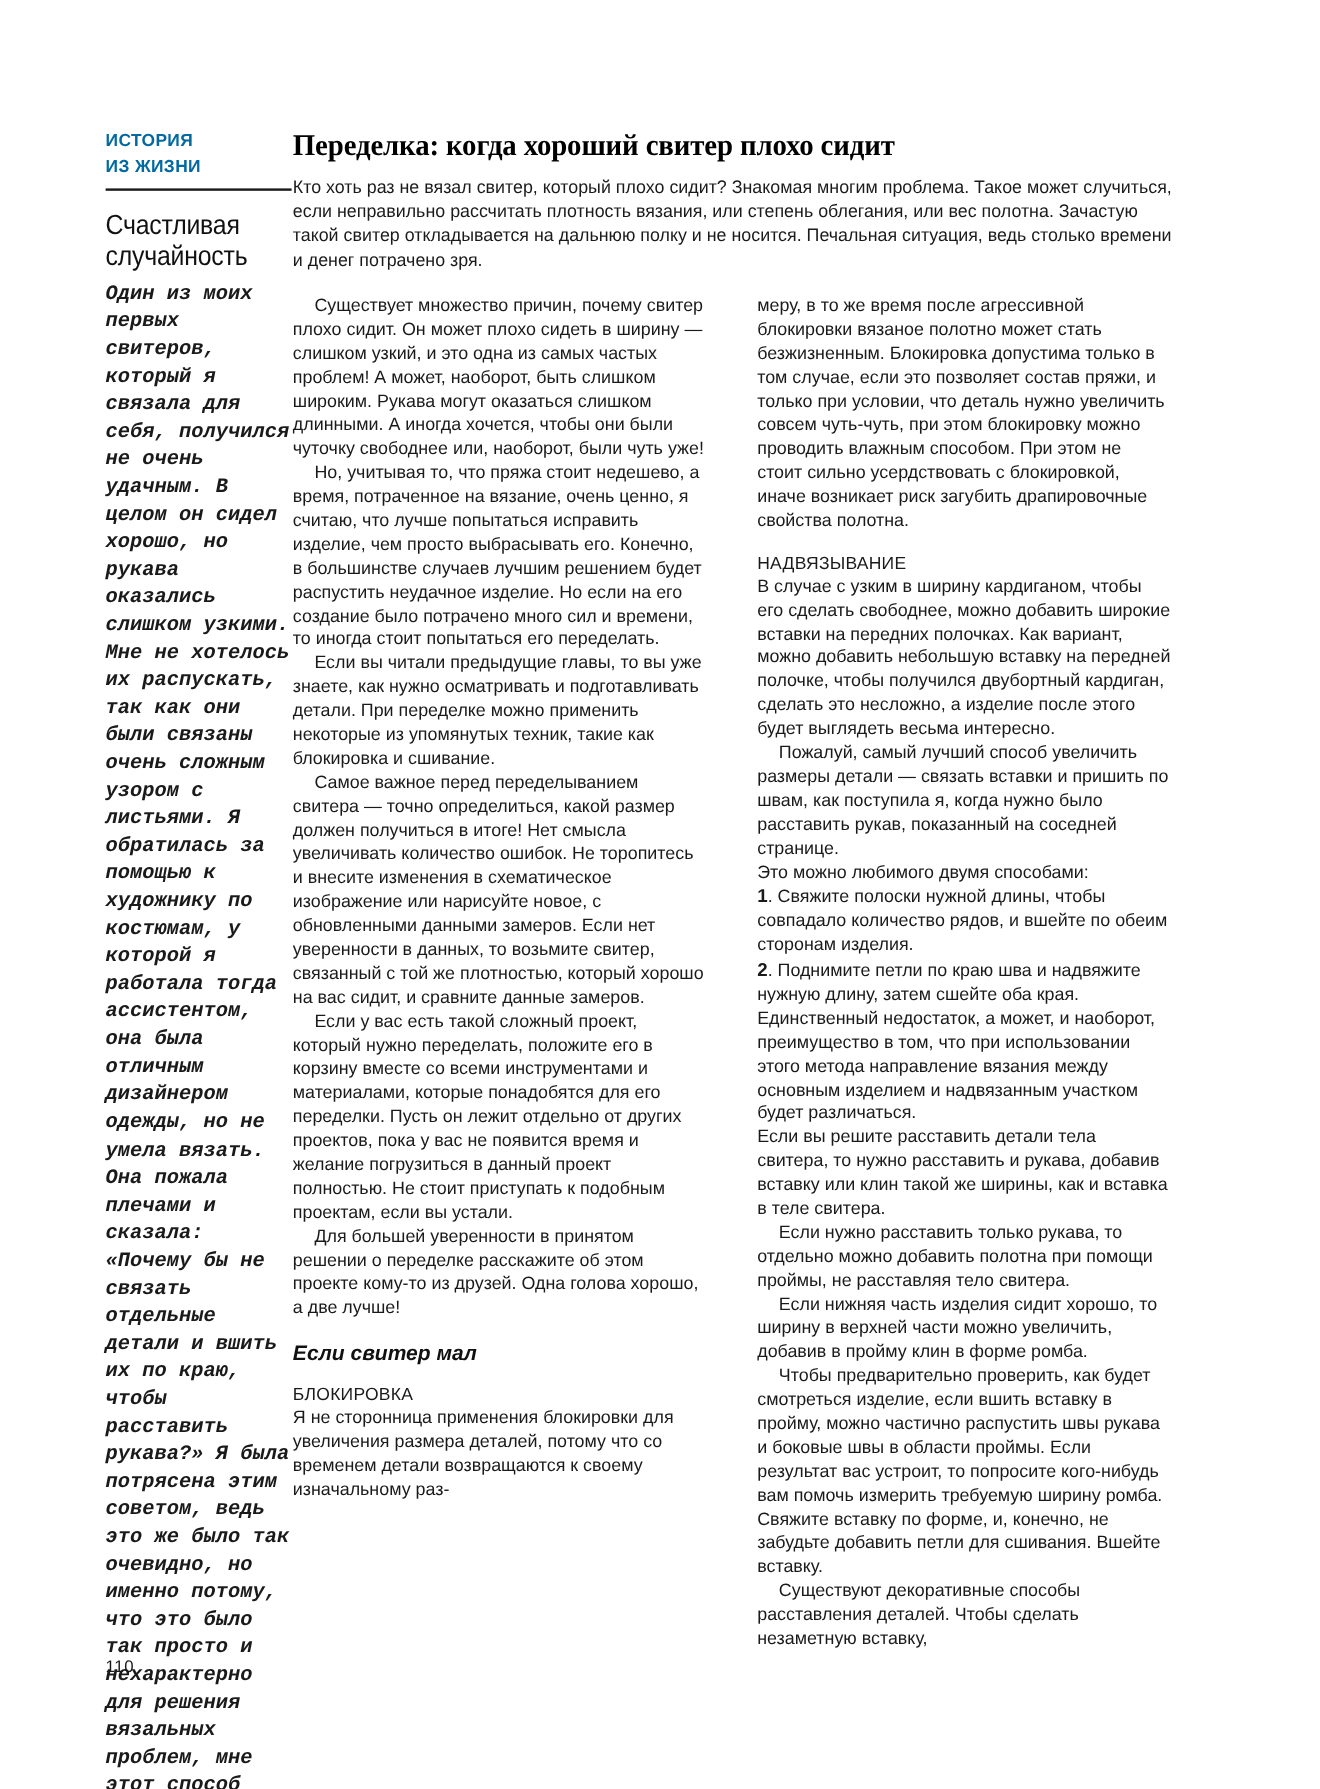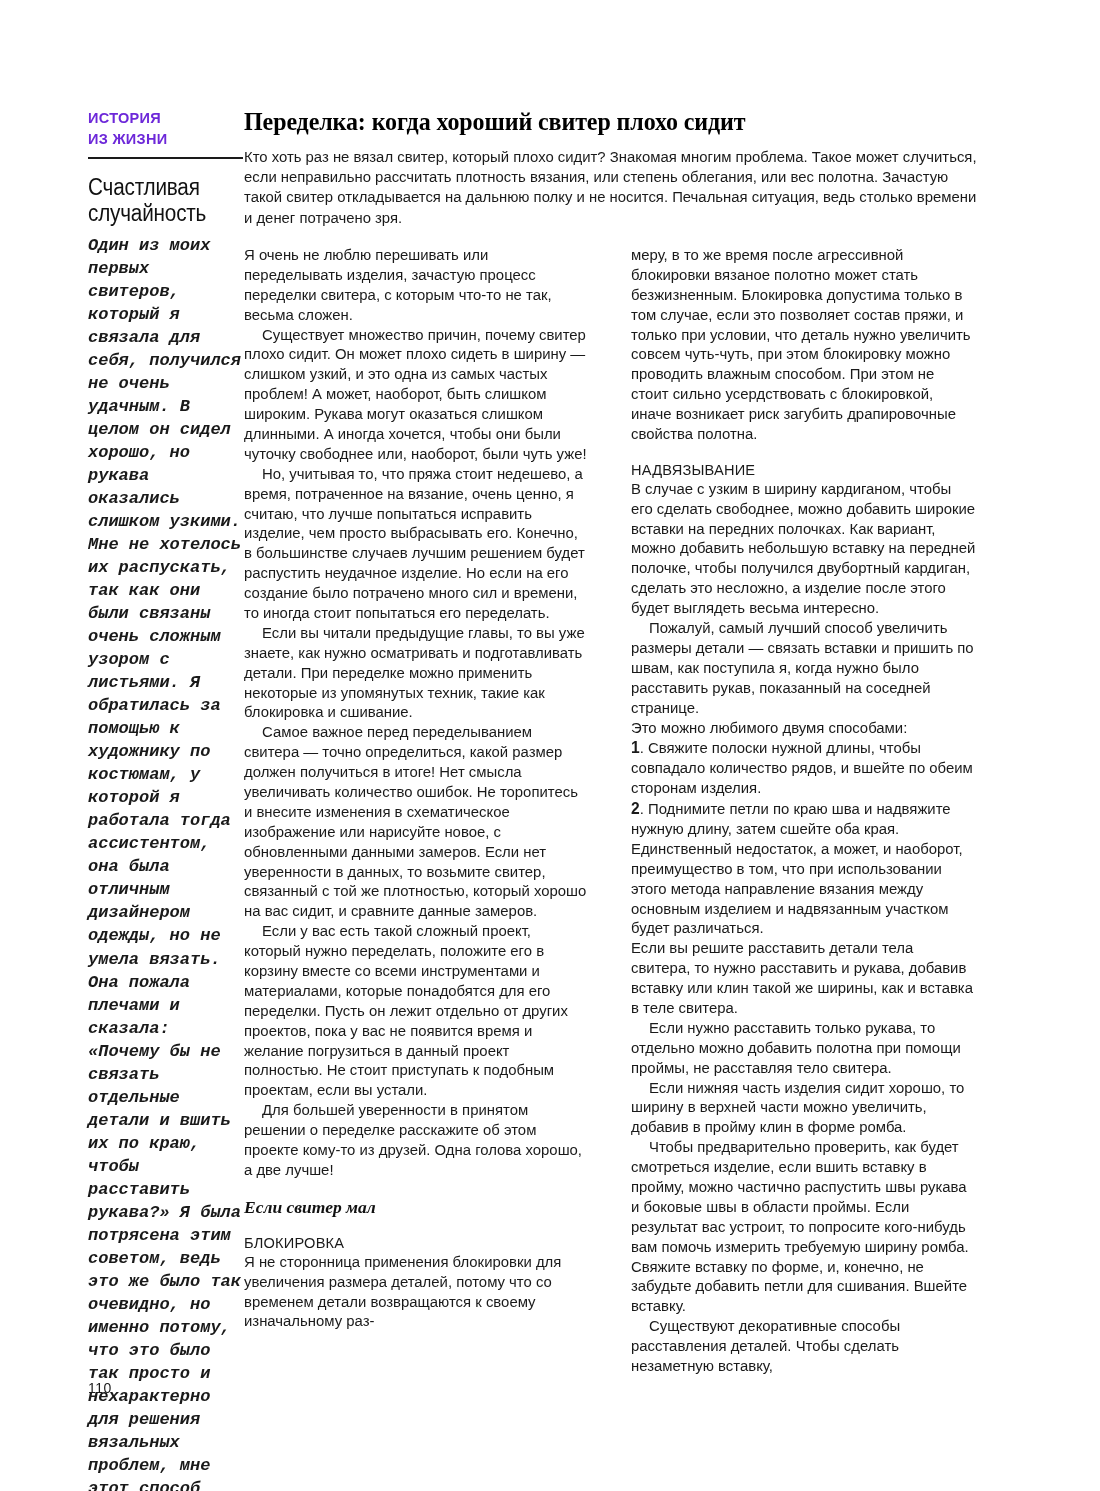--- a/index.html
+++ b/index.html
@@ -41,21 +41,21 @@
     top: 0;
     width: 155px;
   }
 
   .kicker {
     font-family: "Liberation Sans", sans-serif;
     font-weight: bold;
     font-size: 14.5px;
     letter-spacing: 0.3px;
     line-height: 1.45;
-    color: #6d28d9;
+    color: #0369a1;
     text-transform: uppercase;
     margin: 0 0 7px 0;
   }
   .kicker-line {
     display: block;
   }
 
   .rule {
     width: 155px;
     height: 2px;
@@ -147,21 +147,21 @@
     font-size: 14.9px;
     line-height: 1.335;
     color: #1a1a1a;
     margin: 0;
     text-align: left;
     hyphens: none;
   }
   p.indent { text-indent: 18px; }
 
   h3.subhead {
-    font-family: Liberation Serif, serif;
+    font-family: Liberation Sans, sans-serif;
     font-style: italic;
     font-weight: bold;
     font-size: 17.5px;
     line-height: 1.2;
     color: #111;
     margin: 16px 0 1px 0;
   }
 
   h4.smallcaps {
     font-family: "Liberation Sans", sans-serif;
@@ -208,21 +208,20 @@
 
     <section class="main">
 
       <h1 class="headline">Переделка: когда хороший свитер плохо сидит</h1>
 
       <p class="lede">Кто хоть раз не вязал свитер, который плохо сидит? Знакомая многим проблема. Такое может случиться, если неправильно рассчитать плотность вязания, или степень облегания, или вес полотна. Зачастую такой свитер откладывается на дальнюю полку и не носится. Печальная ситуация, ведь столько времени и денег потрачено зря.</p>
 
       <div class="columns">
 
         <div class="col col-left">
-          <p class="body">Я очень не люблю перешивать или переделывать изделия, зачастую процесс переделки свитера, с которым что-то не так, весьма сложен.</p>
           <p class="body indent">Существует множество причин, почему свитер плохо сидит. Он может плохо сидеть в ширину — слишком узкий, и это одна из самых частых проблем! А может, наоборот, быть слишком широким. Рукава могут оказаться слишком длинными. А иногда хочется, чтобы они были чуточку свободнее или, наоборот, были чуть уже!</p>
           <p class="body indent">Но, учитывая то, что пряжа стоит недешево, а время, потраченное на вязание, очень ценно, я считаю, что лучше попытаться исправить изделие, чем просто выбрасывать его. Конечно, в большинстве случаев лучшим решением будет распустить неудачное изделие. Но если на его создание было потрачено много сил и времени, то иногда стоит попытаться его переделать.</p>
           <p class="body indent">Если вы читали предыдущие главы, то вы уже знаете, как нужно осматривать и подготавливать детали. При переделке можно применить некоторые из упомянутых техник, такие как блокировка и сшивание.</p>
           <p class="body indent">Самое важное перед переделыванием свитера — точно определиться, какой размер должен получиться в итоге! Нет смысла увеличивать количество ошибок. Не торопитесь и внесите изменения в схематическое изображение или нарисуйте новое, с обновленными данными замеров. Если нет уверенности в данных, то возьмите свитер, связанный с той же плотностью, который хорошо на вас сидит, и сравните данные замеров.</p>
           <p class="body indent">Если у вас есть такой сложный проект, который нужно переделать, положите его в корзину вместе со всеми инструментами и материалами, которые понадобятся для его переделки. Пусть он лежит отдельно от других проектов, пока у вас не появится время и желание погрузиться в данный проект полностью. Не стоит приступать к подобным проектам, если вы устали.</p>
           <p class="body indent">Для большей уверенности в принятом решении о переделке расскажите об этом проекте кому-то из друзей. Одна голова хорошо, а две лучше!</p>
 
           <h3 class="subhead">Если свитер мал</h3>
 
           <h4 class="smallcaps">БЛОКИРОВКА</h4>

